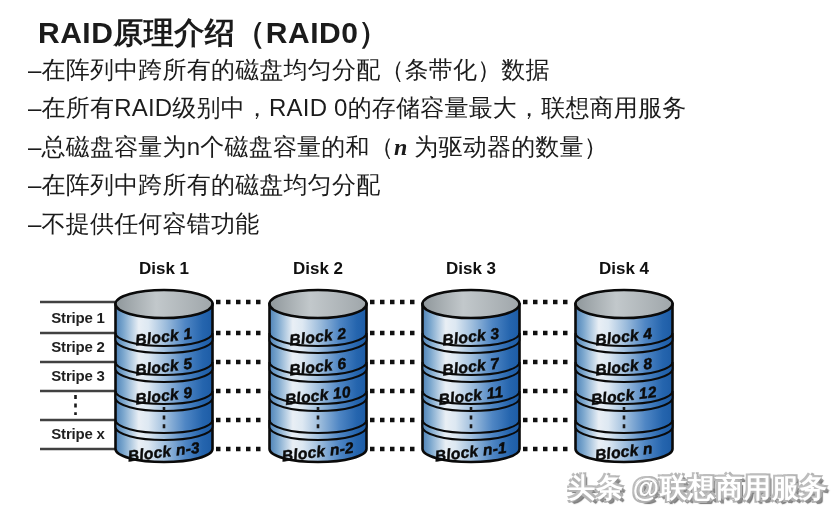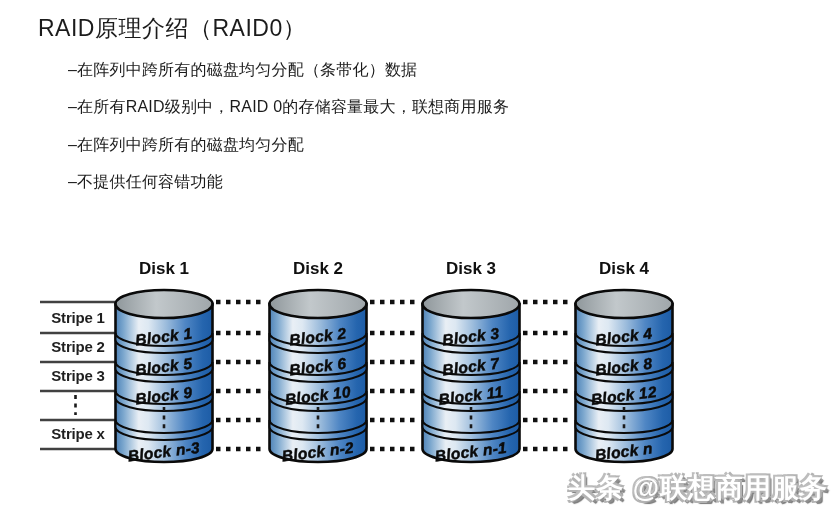--- a/index.html
+++ b/index.html
@@ -1,26 +1,26 @@
 <!DOCTYPE html>
 <html><head>
 <meta charset="utf-8">
 <style>
   html,body{margin:0;padding:0;background:#fff;}
   .screen{
     position:relative;width:833px;height:509px;background:#ffffff;overflow:hidden;
     font-family:"Liberation Sans","DejaVu Sans",sans-serif;color:#1b1b1b;
   }
   .slide-title{
-    position:absolute;left:38px;top:13px;font-size:23px;font-weight:400;
+    position:absolute;left:38px;top:13px;font-size:30px;font-weight:700;
     letter-spacing:.5px;white-space:nowrap;
   }
   .bullet-list{
-    position:absolute;left:28px;top:51px;font-size:16px;font-weight:500;
-    line-height:37.4px;white-space:nowrap;letter-spacing:.2px;margin-left:40px;
+    position:absolute;left:28px;top:51px;font-size:24px;font-weight:500;
+    line-height:37.4px;white-space:nowrap;letter-spacing:.2px;
   }
   .bullet-line .math-italic{
     font-family:"Liberation Serif","DejaVu Serif",serif;font-style:italic;font-weight:600;
   }
   .diagram-svg{position:absolute;left:0;top:248px;}
   .diagram-svg text{font-family:"Liberation Sans","DejaVu Sans",sans-serif;}
   .disk-title{font-size:17px;font-weight:bold;fill:#101010;}
   .block-label{font-size:15.5px;font-weight:bold;font-style:italic;fill:#0b0b0b;
     stroke:#0b0b0b;stroke-width:.45;letter-spacing:.3px;}
   .stripe-label{font-size:15px;font-weight:bold;fill:#1f1f1f;letter-spacing:-.2px;}
@@ -40,20 +40,21 @@
 </head>
 <body>
 
 <div class="screen">
 
   <div class="slide-title">RAID原理介绍（RAID0）</div>
 
   <div class="bullet-list">
     <div class="bullet-line"><span>–在阵列中跨所有的磁盘均匀分配（条带化）数据</span><span class="math-italic"></span><span></span></div>
     <div class="bullet-line"><span>–在所有RAID级别中，RAID 0的存储容量最大，联想商用服务</span><span class="math-italic"></span><span></span></div>
+    <div class="bullet-line"><span>–总磁盘容量为n个磁盘容量的和（</span><span class="math-italic">n</span><span> 为驱动器的数量）</span></div>
     <div class="bullet-line"><span>–在阵列中跨所有的磁盘均匀分配</span><span class="math-italic"></span><span></span></div>
     <div class="bullet-line"><span>–不提供任何容错功能</span><span class="math-italic"></span><span></span></div>
   </div>
 
   <svg class="diagram-svg" width="833" height="261" viewBox="0 0 833 261">
     <defs>
       <linearGradient id="bodyGrad" x1="0" y1="0" x2="1" y2="0">
         <stop offset="0" stop-color="#4f83b8"></stop>
         <stop offset="0.08" stop-color="#7aa6cd"></stop>
         <stop offset="0.24" stop-color="#e9eff5"></stop>

